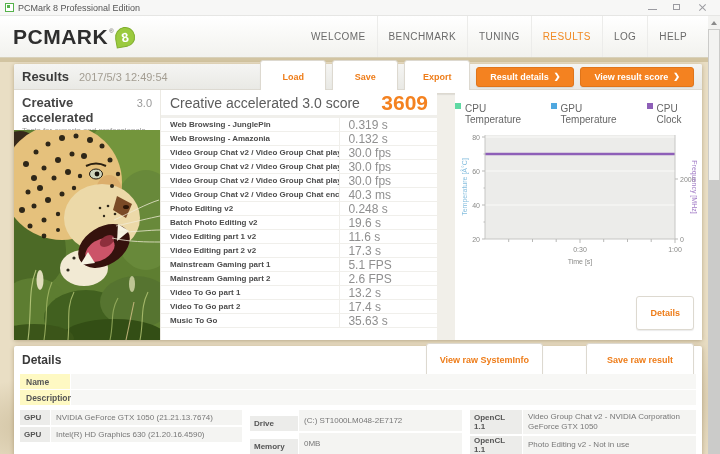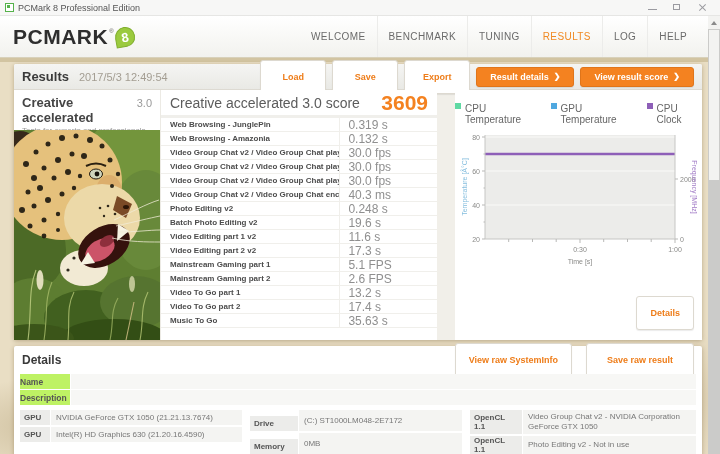--- a/index.html
+++ b/index.html
@@ -77,24 +77,24 @@
   .legend { display:flex; gap:11px; justify-content:center; margin-top:13px; }
   .legend-item { display:flex; gap:4px; font-size:10px; color:#666; }
   .swatch { width:6px; height:6px; flex:none; }
   .chart-wrap { margin-top:6px; display:flex; justify-content:center; }
   .details-btn { position:absolute; right:8px; bottom:10px; }
   
   .details-panel { position:absolute; left:14px; top:346px; width:688px; height:112px; background:#fff;
     border-radius:2px 2px 0 0; box-shadow:0 1px 4px rgba(110,85,45,.4); z-index:10;}
   .d-head { height:27px; display:flex; align-items:center; padding:0 8px; gap:14px;}
   .d-title { font-size:12px; font-weight:bold; color:#3a3a3a; margin-right:auto;}
-  .d-btn { min-width:108px; }
+  .d-btn { min-width:108px;margin-left:29px; }
   .d-rows { padding:1px 6px 0 6px; }
   .drow { display:flex; height:15px; margin-bottom:1px; font-size:8.5px; }
-  .dlabel { width:50px; background:#bef264; font-weight:bold; color:#555; display:flex; align-items:center; }
+  .dlabel { width:50px; background:#fef9c3; font-weight:bold; color:#555; display:flex; align-items:center; padding-left:6px;}
   .dvalue { flex:1; background:#f7f7f5; color:#777; display:flex; align-items:center; padding-left:8px; margin-left:1px;}
   .spec-grid { display:flex; gap:8px; padding:4px 6px 0 6px; align-items:flex-start;}
   .spec-col { display:flex; flex-direction:column; gap:2px; }
   .spec-col.c1 { flex:0 0 222px; } .spec-col.c2 { flex:0 0 212px; } .spec-col.c3 { flex:1; }
   .srow { display:flex; align-items:stretch; font-size:8px; }
   .slabel { background:#ececea; font-weight:bold; color:#555; display:flex; align-items:center;
     padding:0 4px; flex:none; min-height:15px;}
   .c1 .slabel{ width:30px; } .c2 .slabel{ width:48px;margin-top:6px; } .c3 .slabel{ width:52px; }
   .svalue { background:#f4f4f2; color:#777; flex:1; padding:2px 5px; margin-left:1px; line-height:1.25;
     display:flex; align-items:center;}

